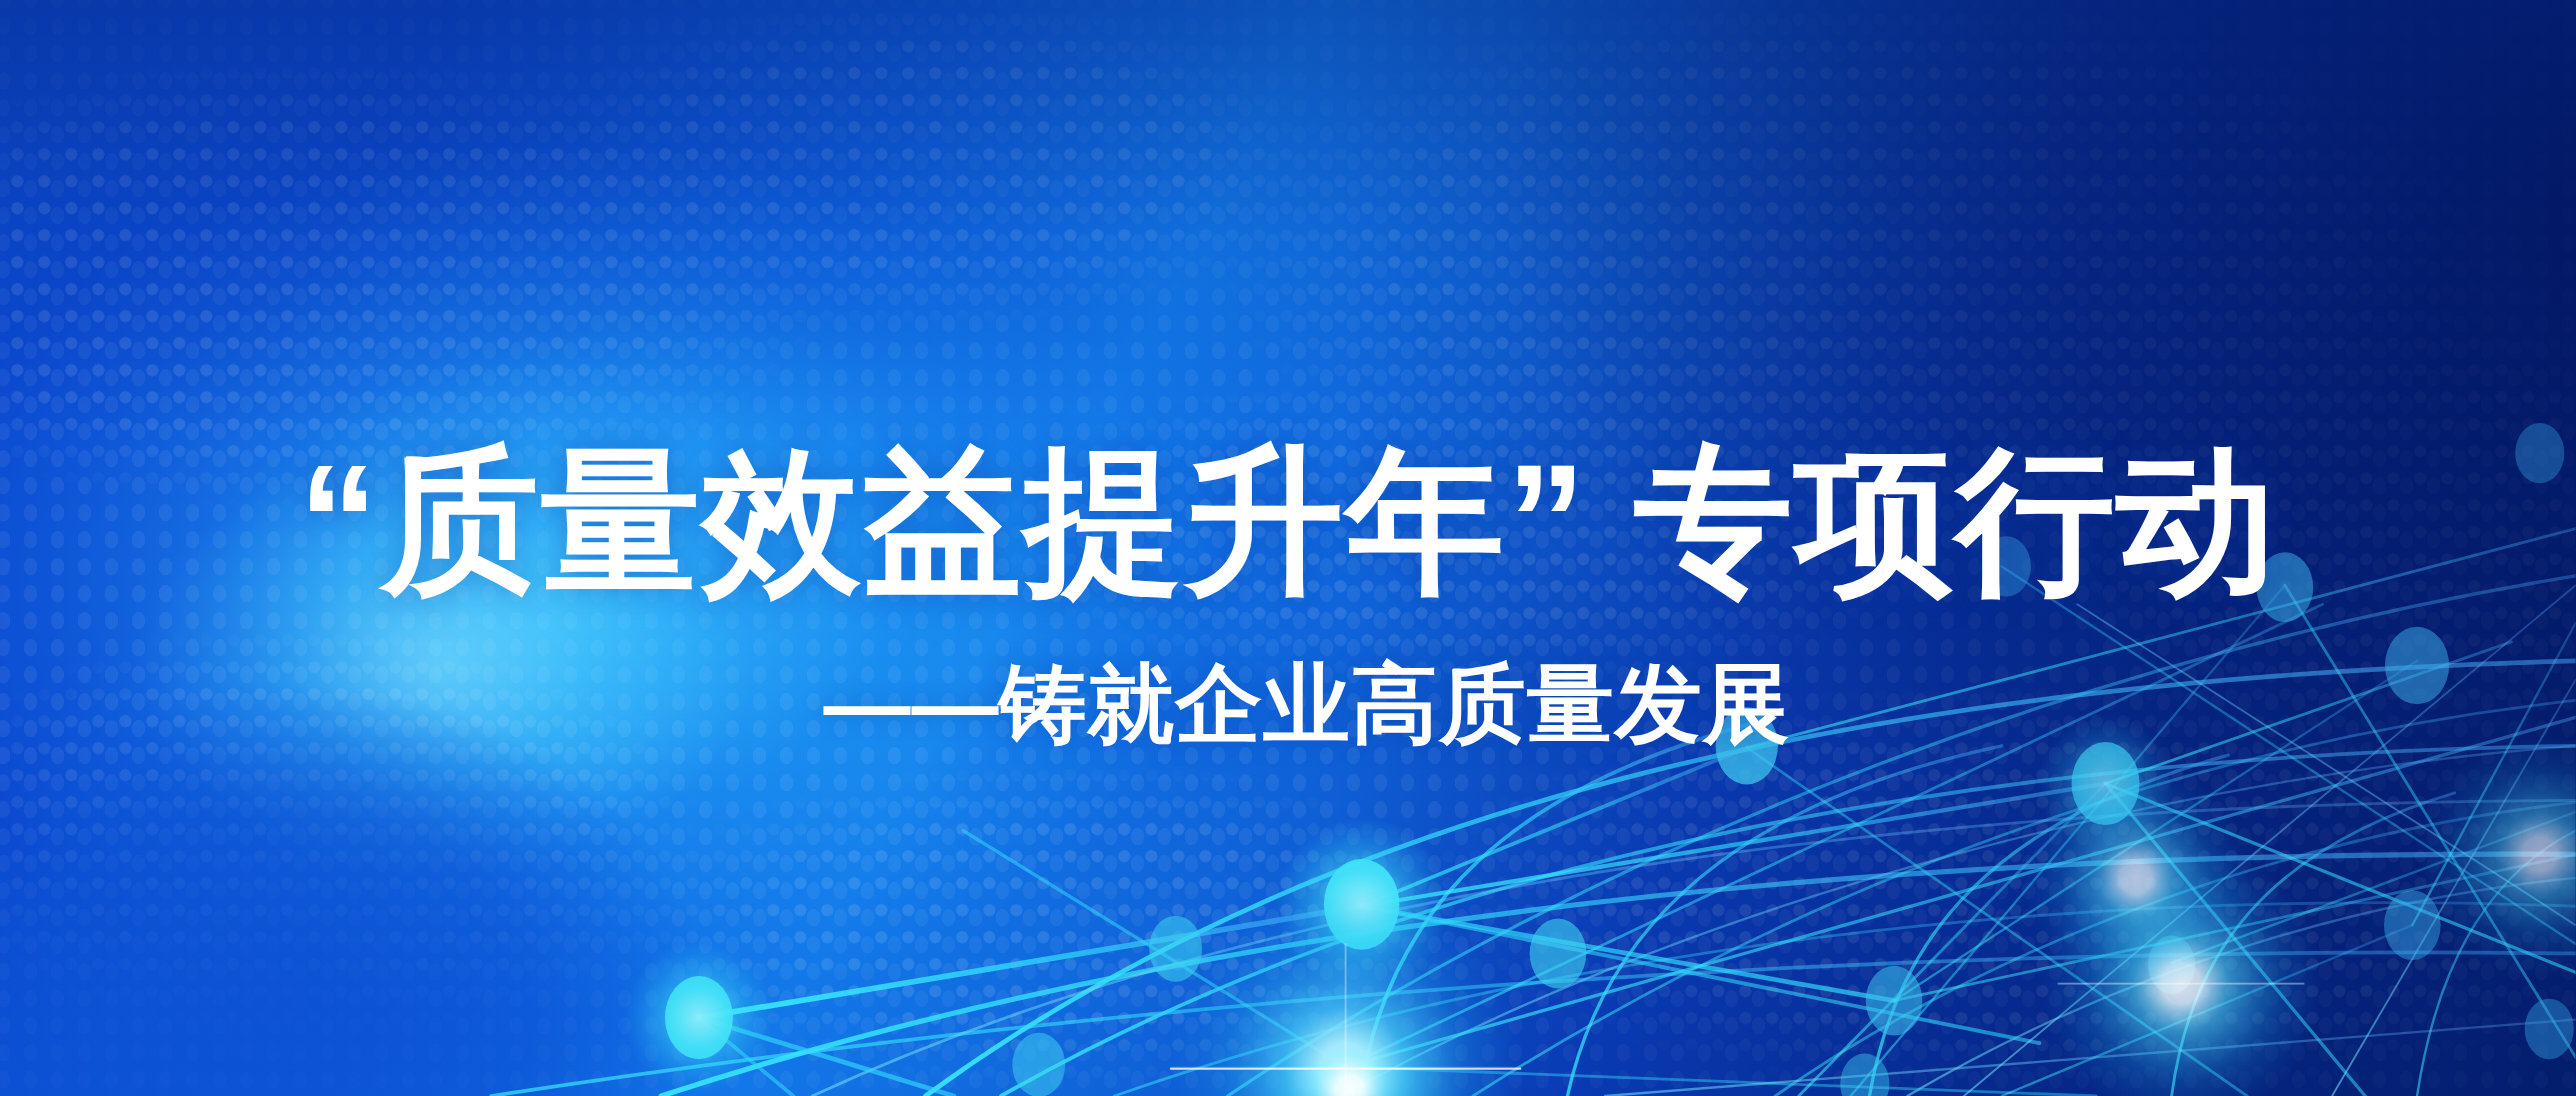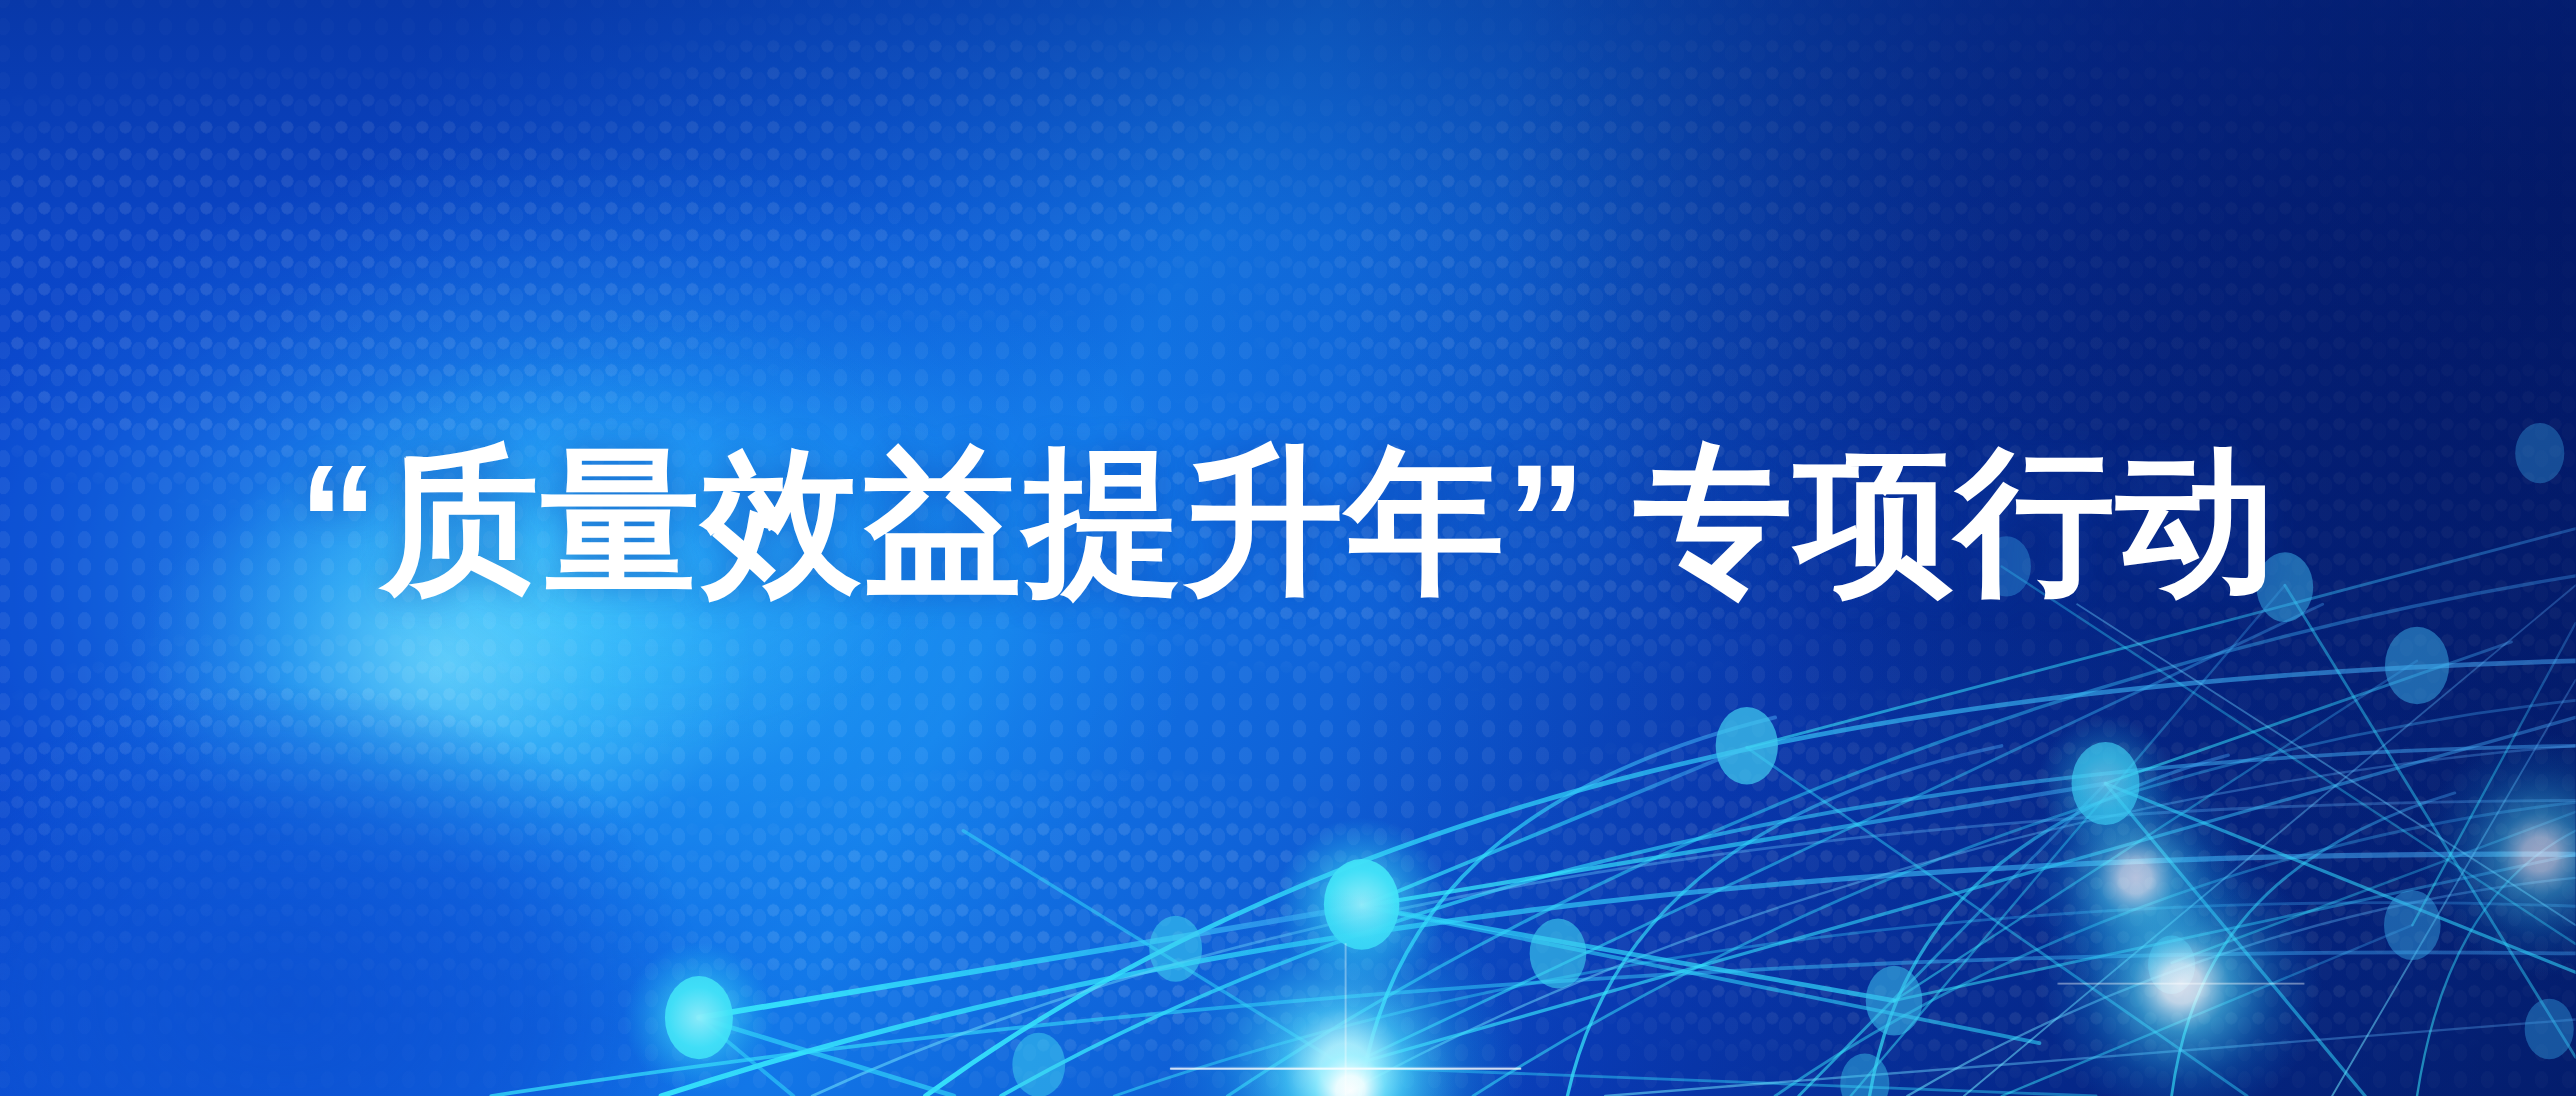--- a/index.html
+++ b/index.html
@@ -276,16 +276,17 @@
           <line x1="1240" y1="1132" x2="1610" y2="1132" stroke-width="2.4"></line>
           <line x1="1425" y1="1000" x2="1425" y2="1161" stroke-width="1.8" opacity=".5"></line>
           <line x1="2180" y1="1042" x2="2440" y2="1042" stroke-width="1.8" opacity=".55"></line>
         </g>
       </g>
     </g>
   </svg>
 
   <div id="text-block">
     <div id="title">“质量效益提升年” 专项行动</div>
+    <div id="subtitle">——铸就企业高质量发展</div>
   </div>
 
 </div>
 
 
 </body></html>

